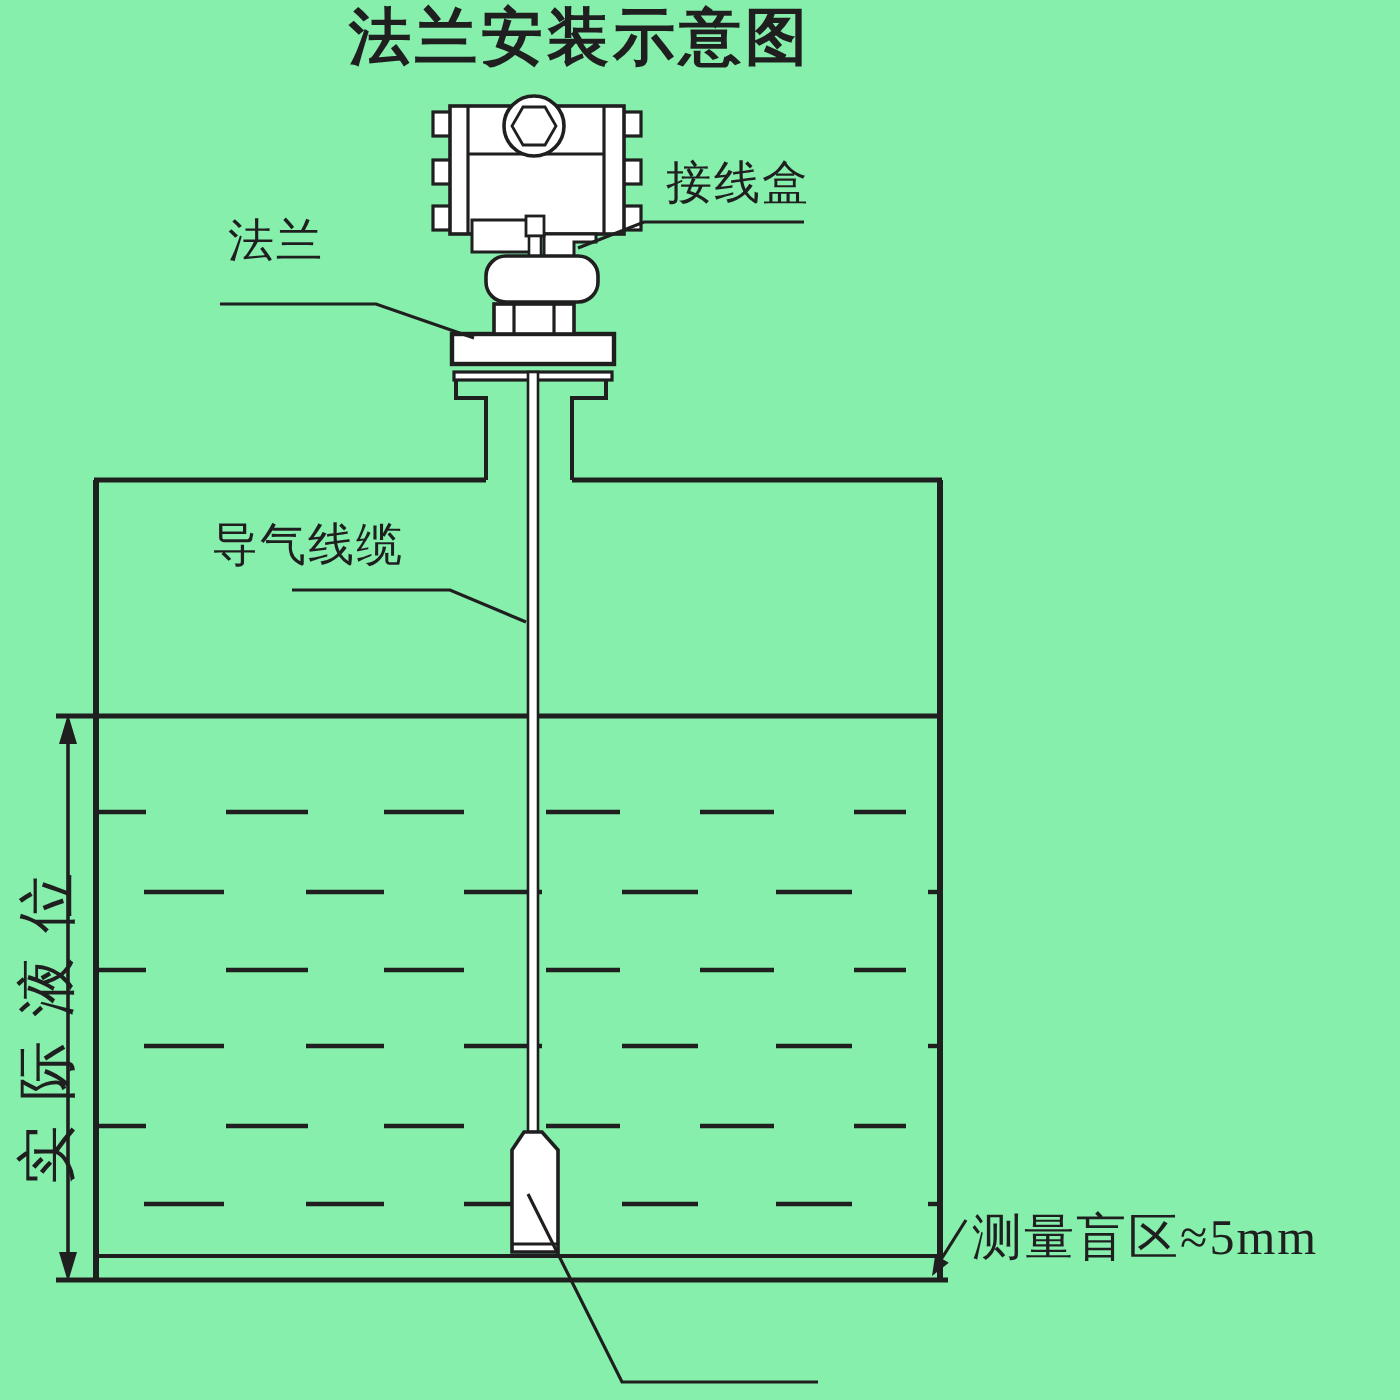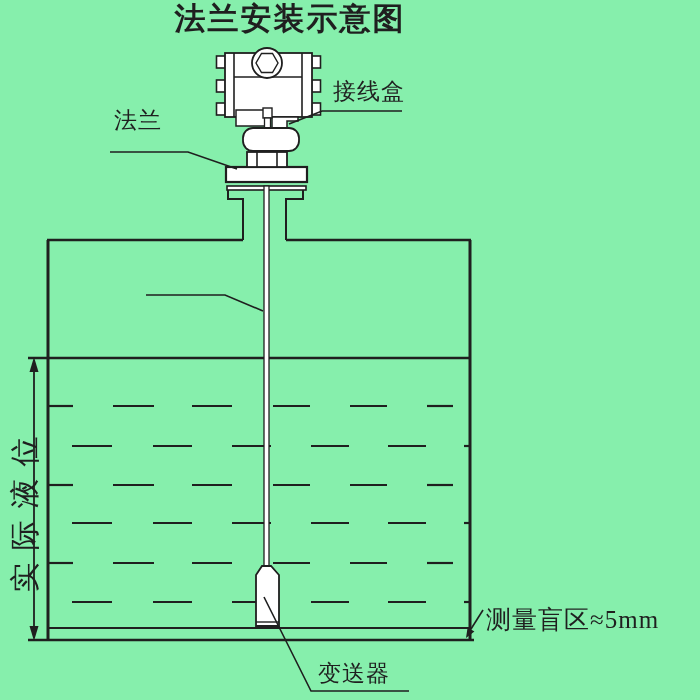--- a/index.html
+++ b/index.html
@@ -151,16 +151,16 @@
 
     <g>
       <line class="ln" x1="483" y1="610" x2="471" y2="629" stroke-width="1.6"></line>
       <polygon class="bk" points="466,638 474.4,631.4 467.6,627.4"></polygon>
     </g>
   </svg>
 
   <div class="lbl" id="title-label">法兰安装示意图</div>
   <div class="lbl" id="junction-box-label">接线盒</div>
   <div class="lbl" id="flange-label">法兰</div>
+  <div class="lbl" id="air-cable-label">导气线缆</div>
   <div class="lbl" id="actual-level-label">实际液位</div>
   <div class="lbl" id="blind-zone-label">测量盲区≈5mm</div>
-  <div class="lbl" id="transmitter-label">变送器</div>
 </div>
 
 </body></html>

